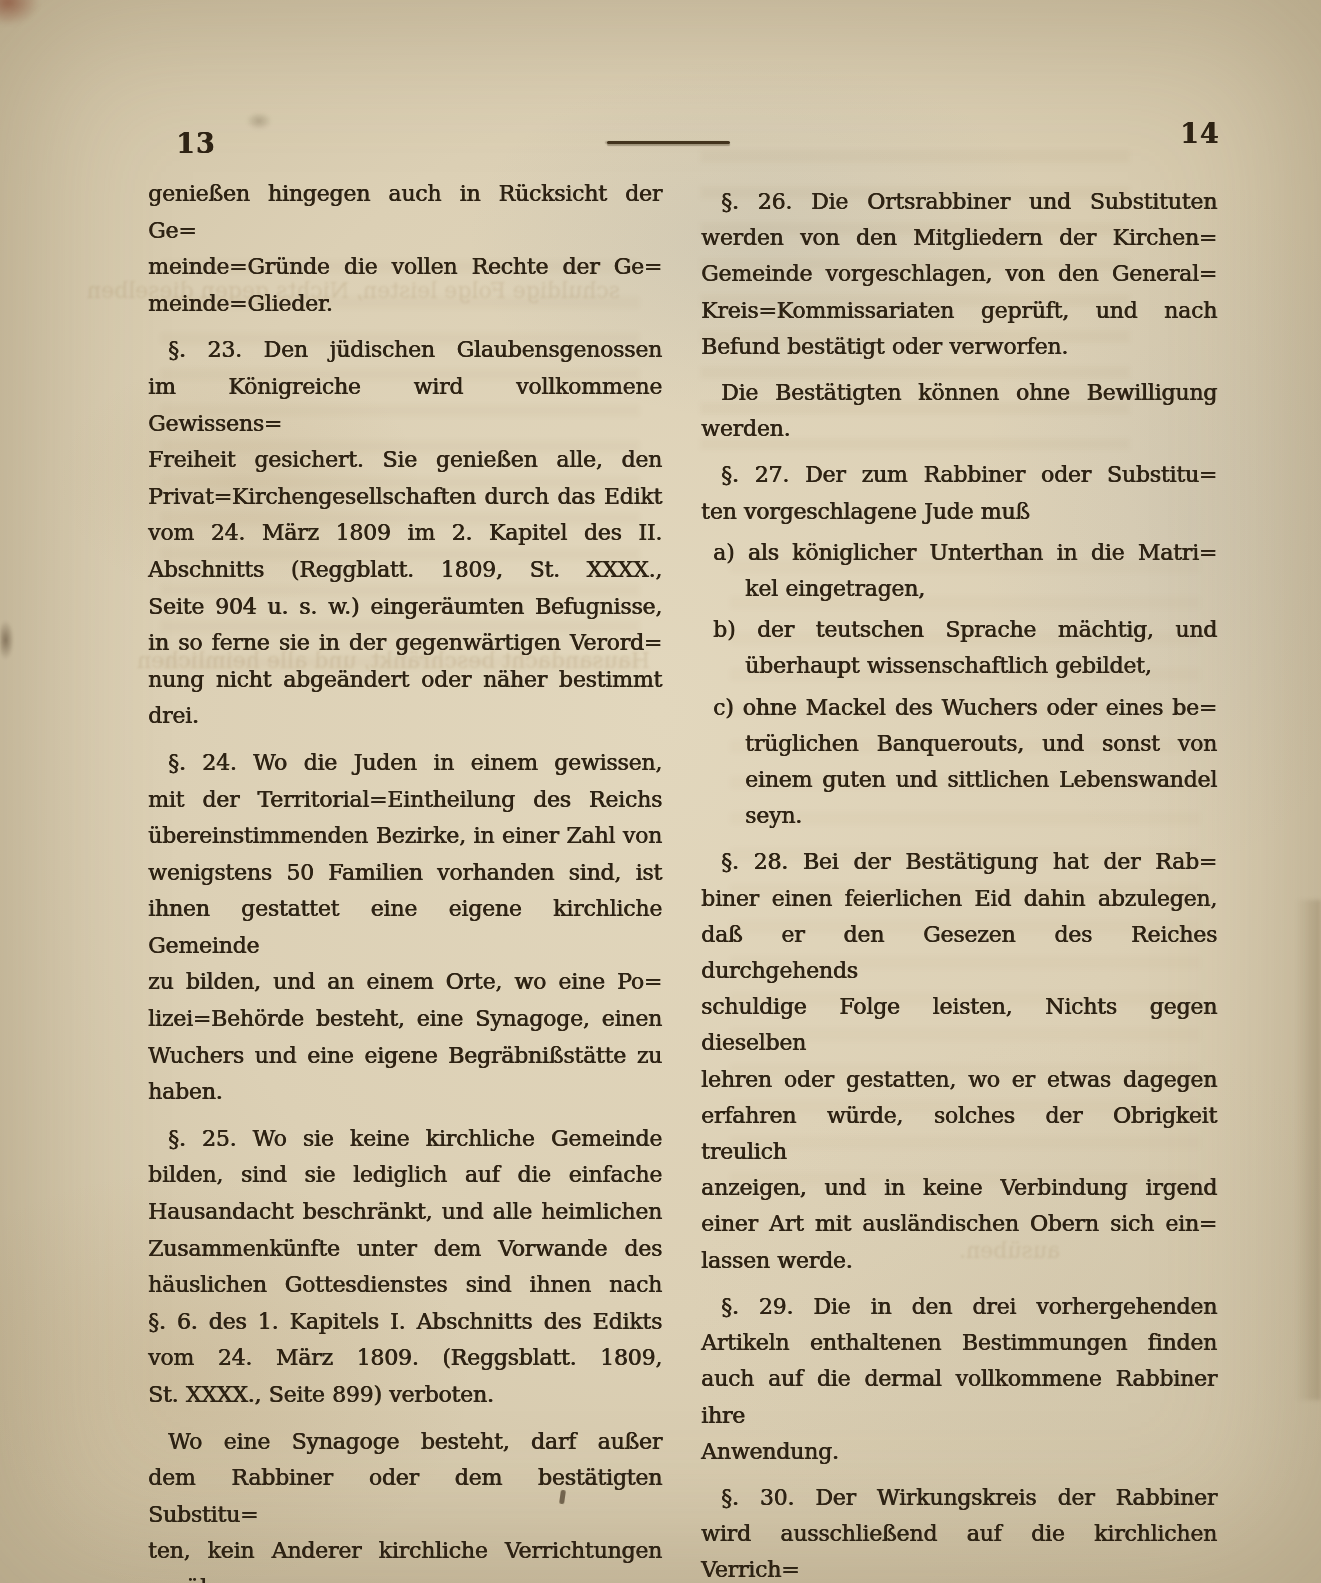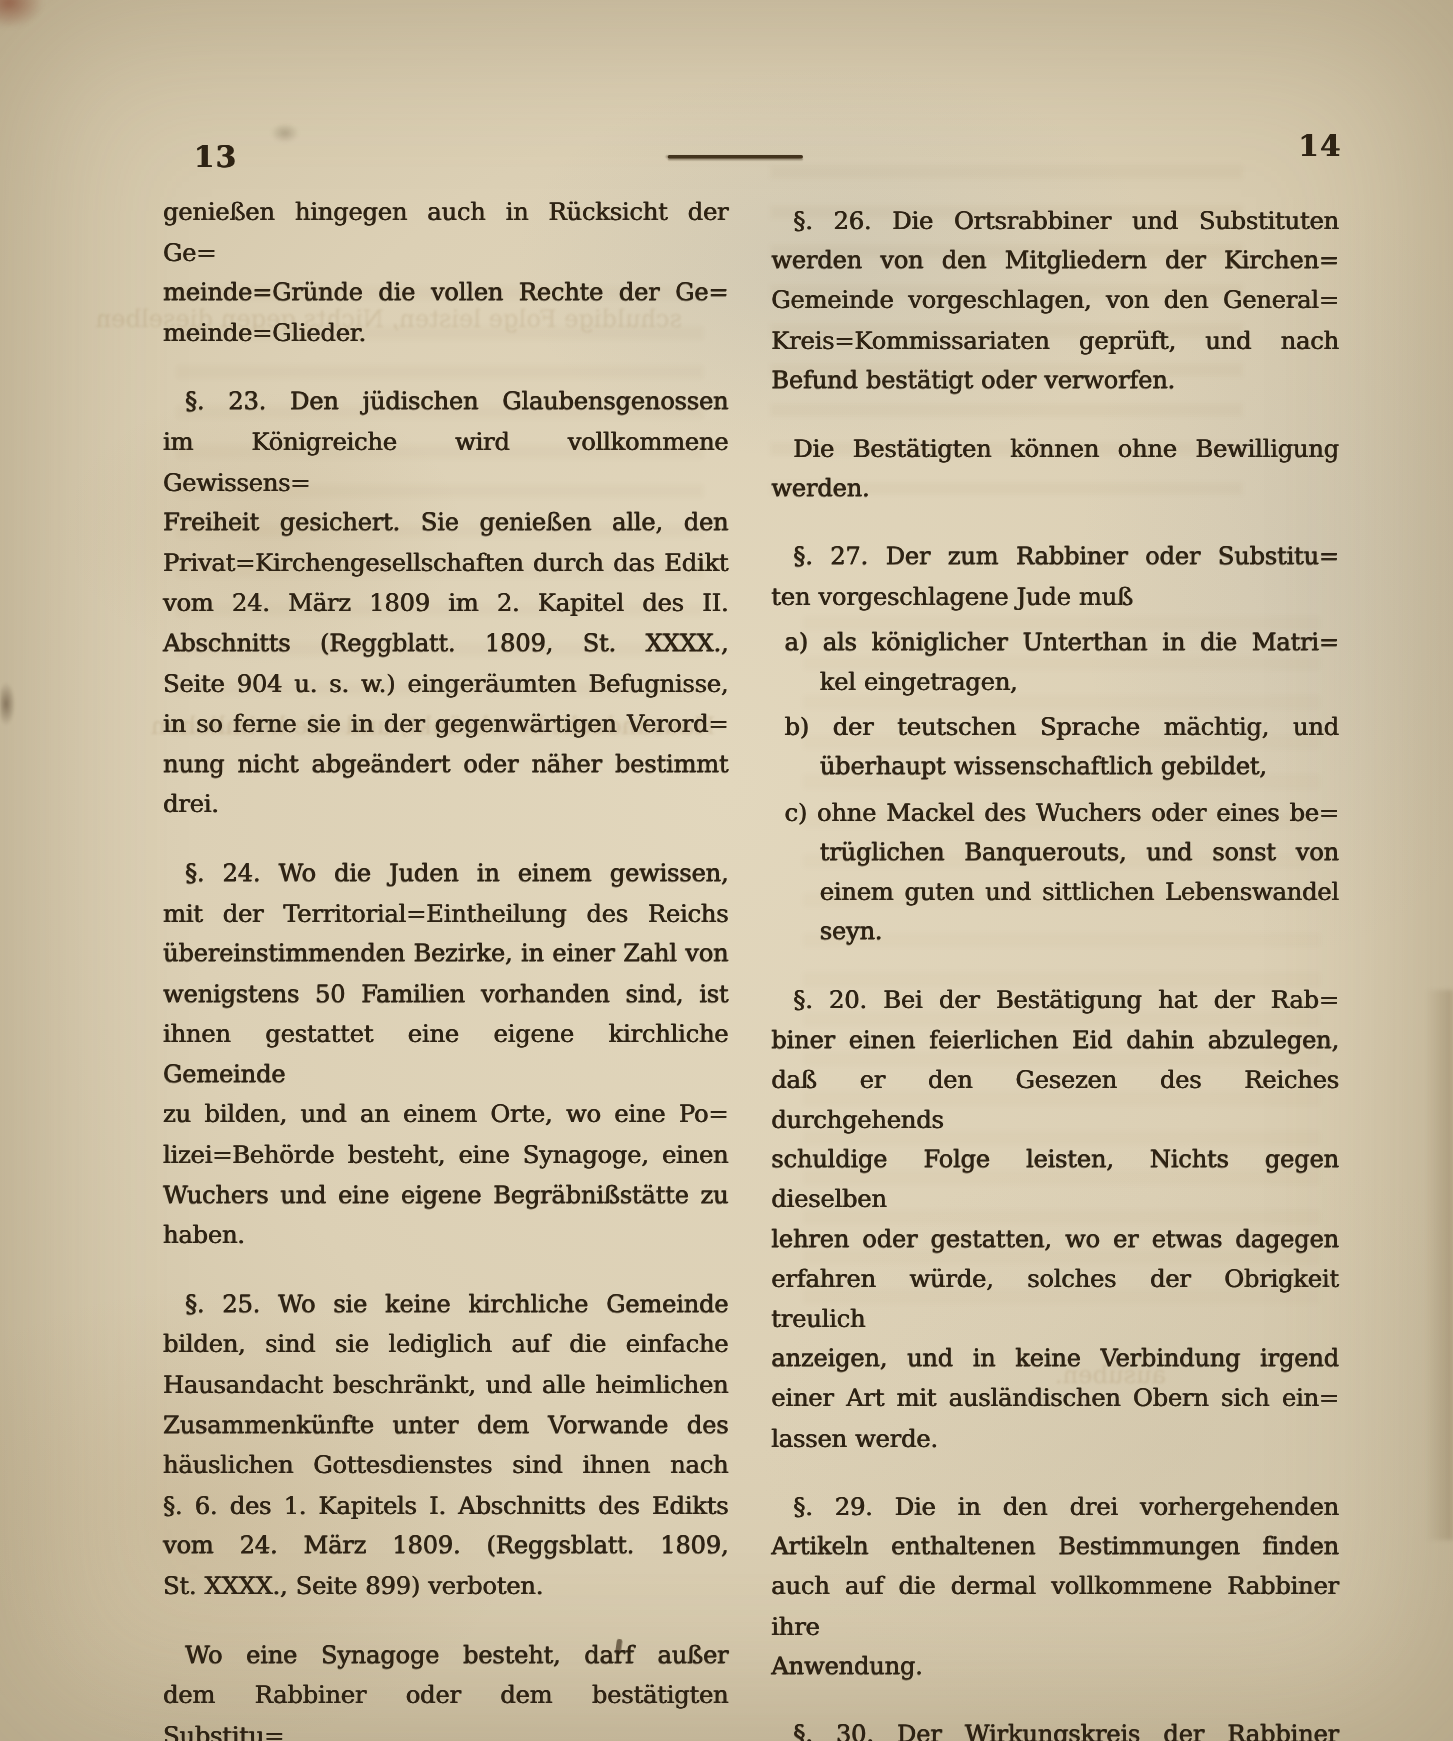--- a/index.html
+++ b/index.html
@@ -66,21 +66,21 @@
     font-size: 22px;
     letter-spacing: -0.2px;
     word-spacing: 0.6px;
     text-shadow: 0.6px 0 0 currentColor, 0 0.4px 0 rgba(46,35,20,0.55);
   }
   .col-left  { left: 148px; top: 176px; width: 514px; }
   .col-right { left: 701px; top: 184px; width: 516px; }
   .col-left  .line { line-height: 36.6px; }
   .col-right .line { line-height: 36.2px; }
 
-  .para { margin-top: 26px; }
+  .para { margin-top: 10px; }
   .para:first-child { margin-top: 0; }
   .para.list { margin-top: 5px; padding-left: 44px; }
 
   .line {
     text-align: justify;
     text-align-last: justify;
     white-space: normal;
   }
   .line.last { text-align-last: left; }
   .para.indent .line.first { text-indent: 20px; }
@@ -178,21 +178,21 @@
         <div class="line first">b) der teutschen Sprache mächtig, und</div>
         <div class="line last">überhaupt wissenschaftlich gebildet,</div>
       </div>
       <div class="para list">
         <div class="line first">c) ohne Mackel des Wuchers oder eines be=</div>
         <div class="line">trüglichen Banquerouts, und sonst von</div>
         <div class="line">einem guten und sittlichen Lebenswandel</div>
         <div class="line last">seyn.</div>
       </div>
       <div class="para indent">
-        <div class="line first">§. 20. Bei der Bestätigung hat der Rab=</div>
+        <div class="line first">§. 28. Bei der Bestätigung hat der Rab=</div>
         <div class="line">biner einen feierlichen Eid dahin abzulegen,</div>
         <div class="line">daß er den Gesezen des Reiches durchgehends</div>
         <div class="line">schuldige Folge leisten, Nichts gegen dieselben</div>
         <div class="line">lehren oder gestatten, wo er etwas dagegen</div>
         <div class="line">erfahren würde, solches der Obrigkeit treulich</div>
         <div class="line">anzeigen, und in keine Verbindung irgend</div>
         <div class="line">einer Art mit ausländischen Obern sich ein=</div>
         <div class="line last">lassen werde.</div>
       </div>
       <div class="para indent">

